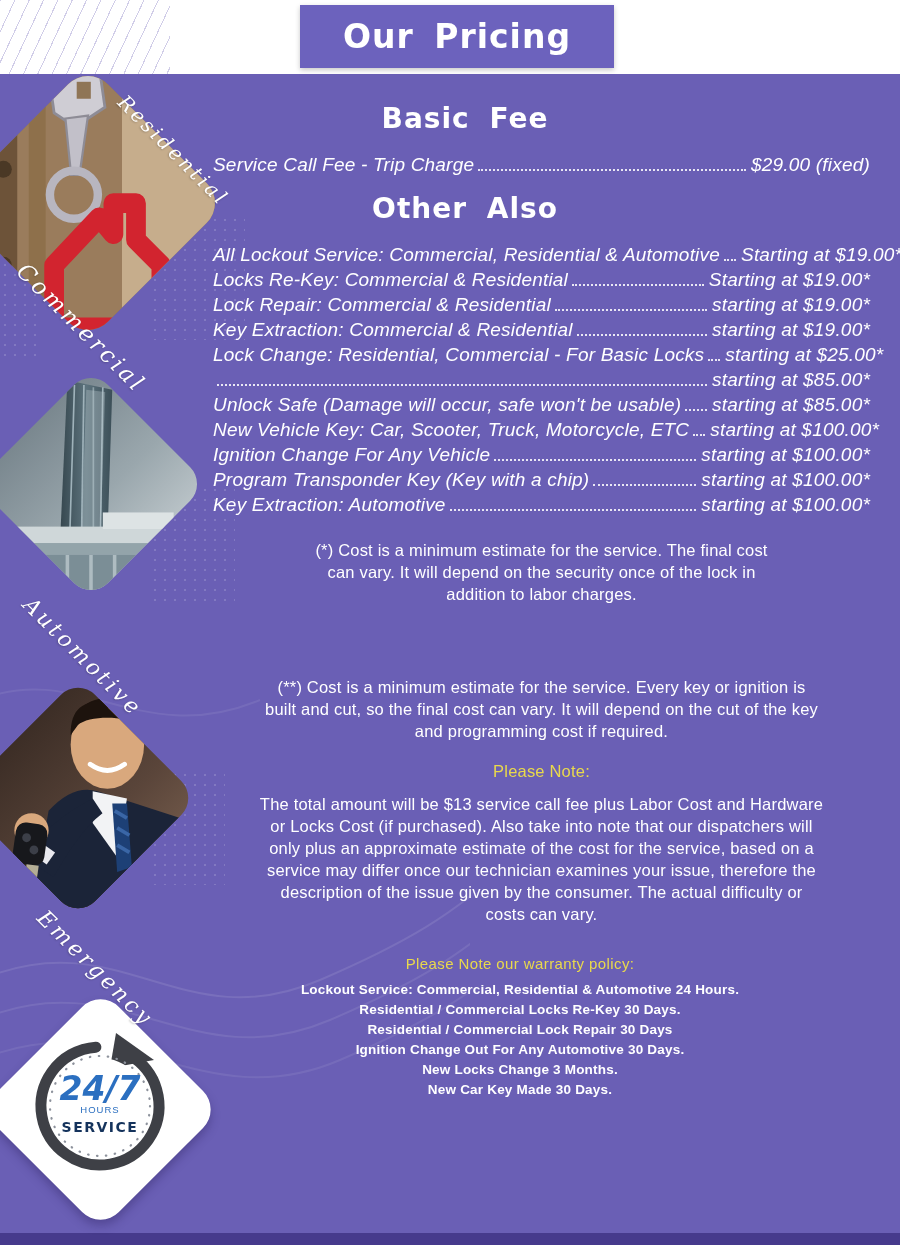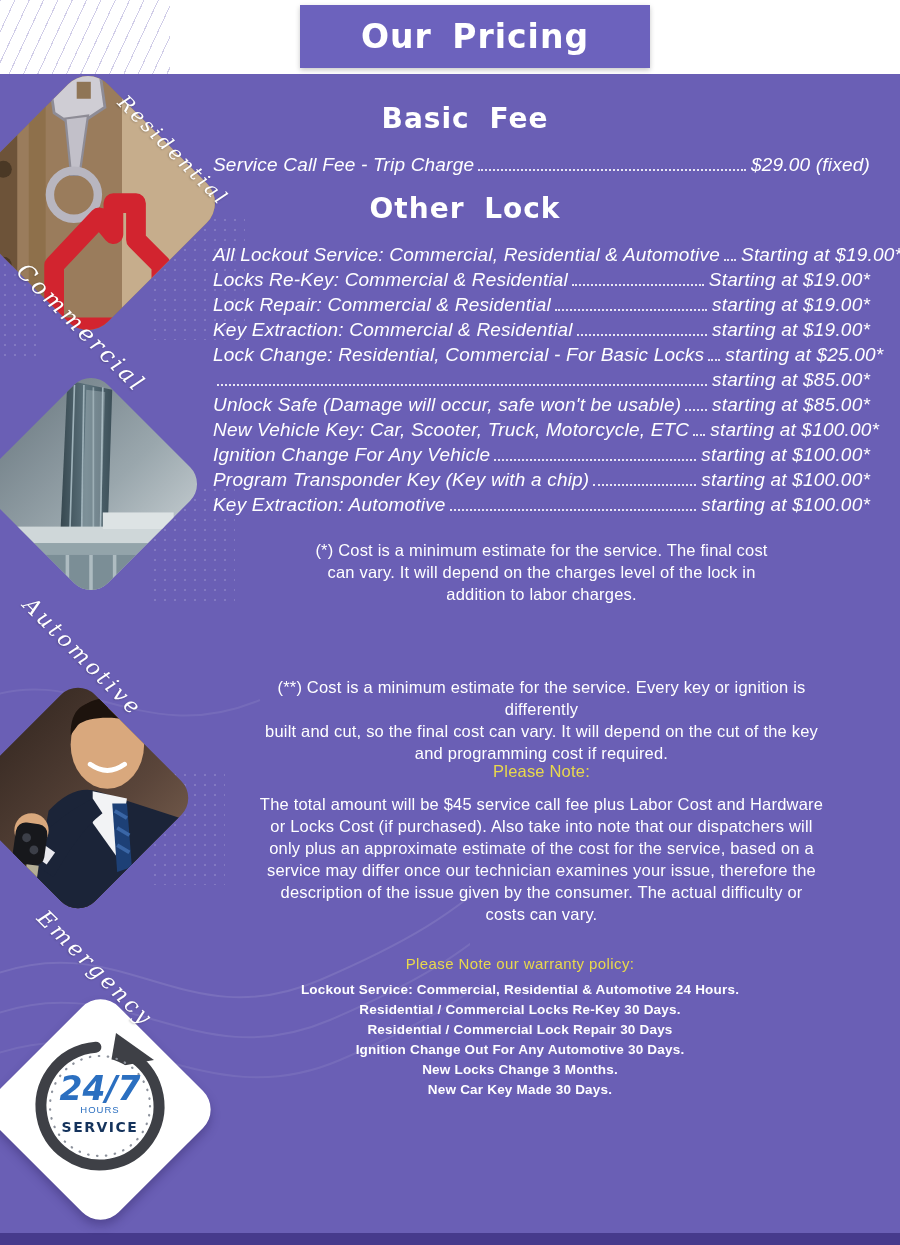--- a/index.html
+++ b/index.html
@@ -20,21 +20,21 @@
   .bottom-band { position:absolute; left:0; top:1233px; width:900px; height:12px; background:#463a8c; }
 
   .dot-patch { position:absolute; background-image:radial-gradient(circle, rgba(255,255,255,.16) 1.1px, transparent 1.3px); background-size:10px 10px; }
   .dp1 { left:150px; top:215px; width:95px; height:125px; }
   .dp2 { left:0; top:250px; width:42px; height:110px; }
   .dp3 { left:150px; top:485px; width:85px; height:120px; }
   .dp4 { left:150px; top:770px; width:75px; height:115px; }
   .waves { position:absolute; left:0; top:560px; width:470px; height:600px; }
 
   .header-box {
-    position:absolute; left:300px; top:5px; width:350px; height:63px;
+    position:absolute; left:300px; top:5px; width:314px; height:63px;
     background:#6c62bd; color:#fff; display:flex; align-items:center; justify-content:center;
     font-family:"DejaVu Sans", sans-serif; font-weight:bold; font-size:33px; letter-spacing:1px; word-spacing:8px;
     box-shadow:0 2px 5px rgba(0,0,0,.22);
   }
 
   .section-heading {
     position:absolute; left:60px; width:810px; text-align:center; color:#fff;
     font-family:"DejaVu Sans", sans-serif; font-weight:bold; font-size:28px; letter-spacing:1px; word-spacing:9px;
   }
   .h-basic { top:102px; }
@@ -217,21 +217,21 @@
       <div class="lt-service">SERVICE</div>
     </div>
   </div>
 
   <div class="side-label lab-res">Residential</div>
   <div class="side-label lab-com">Commercial</div>
   <div class="side-label lab-aut">Automotive</div>
   <div class="side-label lab-eme">Emergency</div>
 
   <div class="section-heading h-basic">Basic Fee</div>
-  <div class="section-heading h-other">Other Lock</div>
+  <div class="section-heading h-other">Other Also</div>
 
   <div class="fee-col basic-row">
     <div class="fee-row">
       <span class="lbl">Service Call Fee - Trip Charge</span>
       <span class="dots"></span>
       <span class="prc">$29.00 (fixed)</span>
     </div>
   </div>
 
   <div class="fee-col fee-list">
@@ -286,34 +286,33 @@
       </div>
     <div class="fee-row">
         <span class="lbl">Key Extraction: Automotive </span>
         <span class="dots"></span>
         <span class="prc">starting at $100.00*</span>
       </div>
   </div>
 
   <div class="note note1">
     <div>(*) Cost is a minimum estimate for the service. The final cost</div>
-    <div>can vary. It will depend on the charges level of the lock in</div>
+    <div>can vary. It will depend on the security once of the lock in</div>
     <div>addition to labor charges.</div>
   </div>
 
   <div class="note note2">
     <div>(**) Cost is a minimum estimate for the service. Every key or ignition is</div>
-    <div>differently</div>
     <div>built and cut, so the final cost can vary. It will depend on the cut of the key</div>
     <div>and programming cost if required.</div>
   </div>
 
   <div class="note please-note">
     <div class="pn-head">Please Note:</div>
-    <div>The total amount will be $45 service call fee plus Labor Cost and Hardware</div>
+    <div>The total amount will be $13 service call fee plus Labor Cost and Hardware</div>
     <div>or Locks Cost (if purchased). Also take into note that our dispatchers will</div>
     <div>only plus an approximate estimate of the cost for the service, based on a</div>
     <div>service may differ once our technician examines your issue, therefore the</div>
     <div>description of the issue given by the consumer. The actual difficulty or</div>
     <div>costs can vary.</div>
   </div>
 
   <div class="warranty">
     <div class="w-head">Please Note our warranty policy:</div>
     <div class="w-line">Lockout Service: Commercial, Residential &amp; Automotive 24 Hours.</div>

